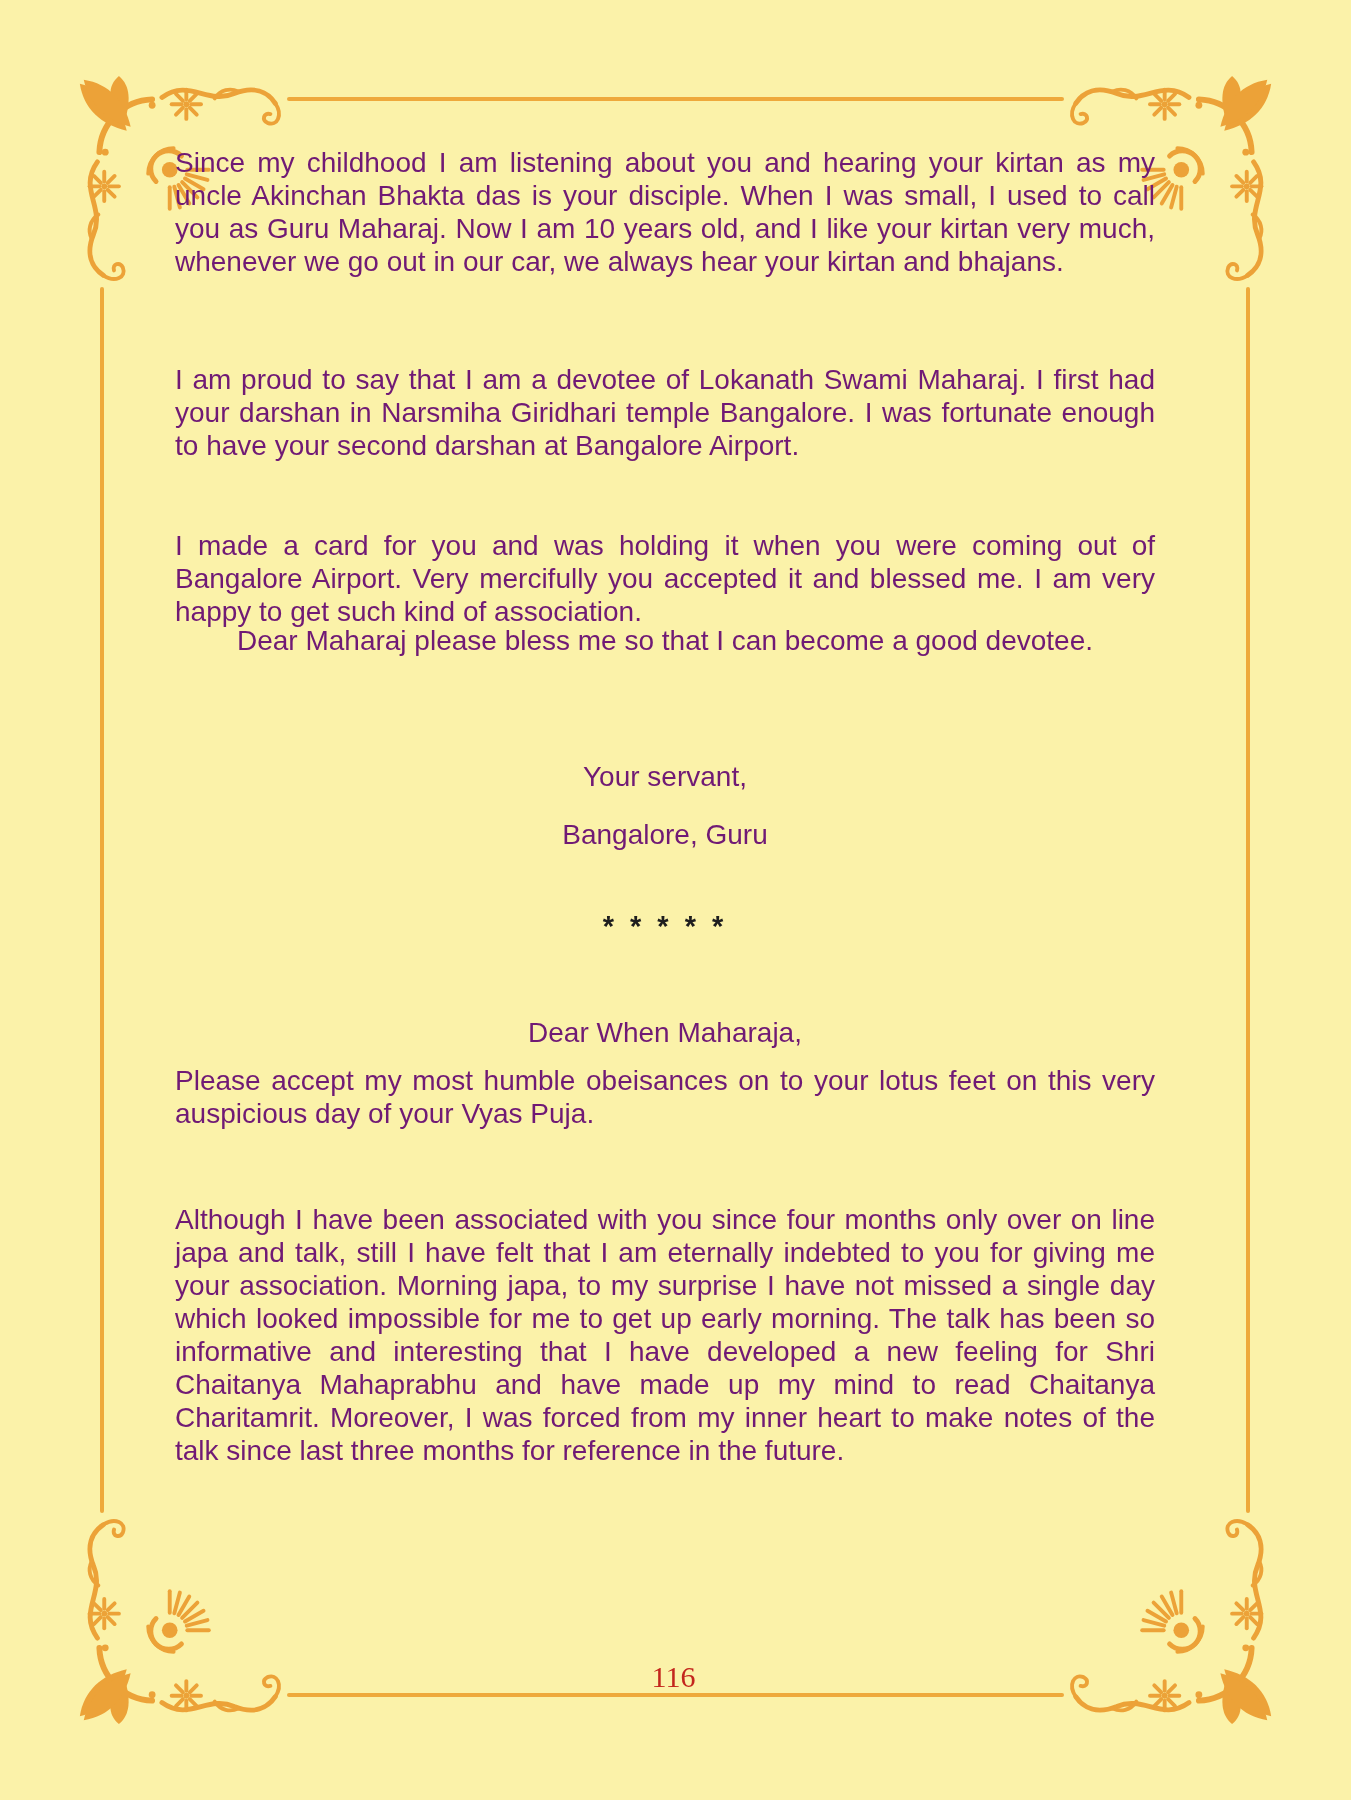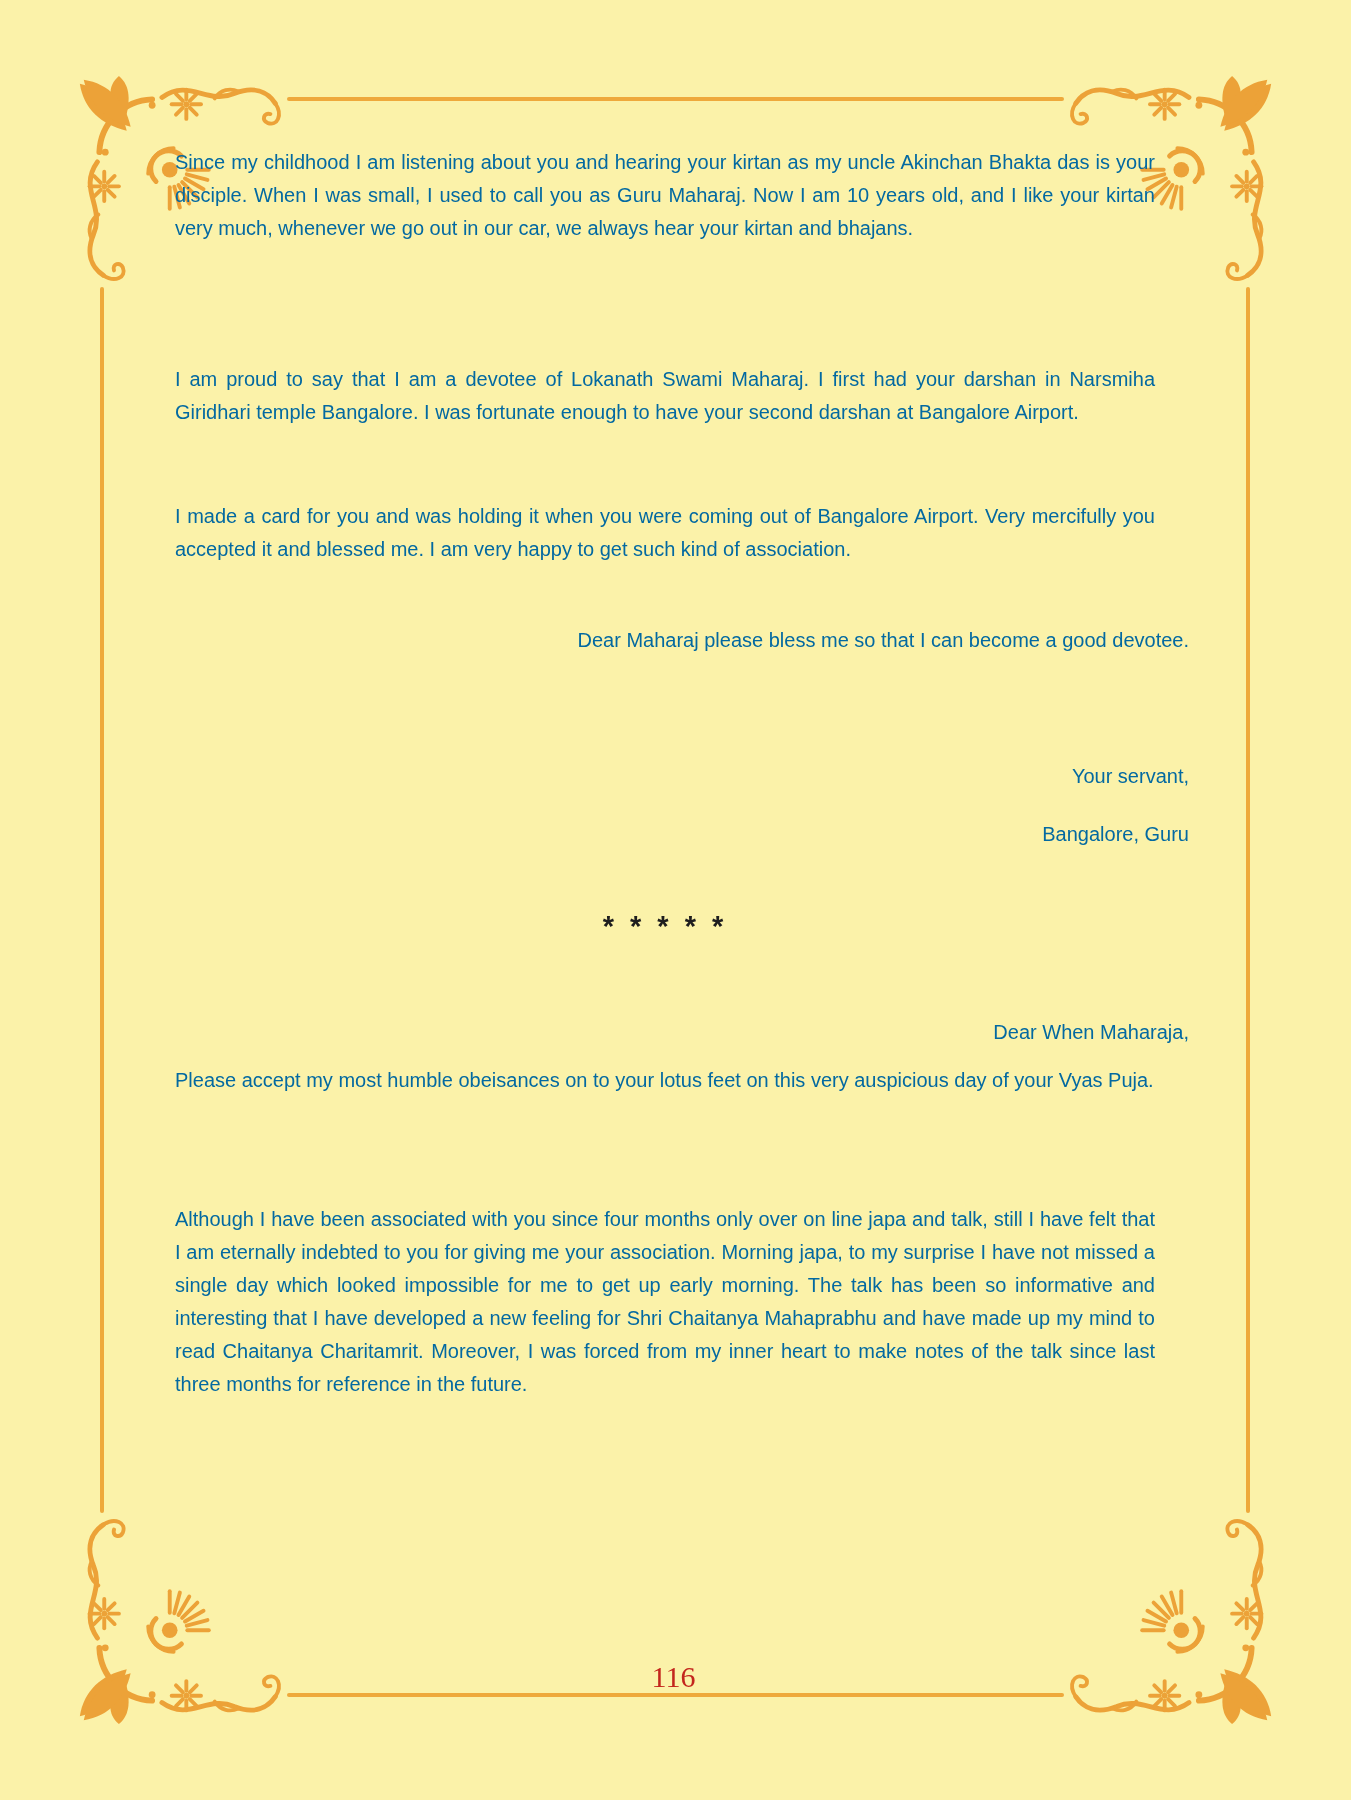--- a/index.html
+++ b/index.html
@@ -18,24 +18,24 @@
   .bline.left{left:100px;}
   .bline.right{left:1246px;}
   .corner{position:absolute;width:215px;height:215px;}
   .corner.tl{left:72px;top:72px;}
   .corner.tr{left:1064px;top:72px;transform:scaleX(-1);}
   .corner.bl{left:72px;top:1513px;transform:scaleY(-1);}
   .corner.br{left:1064px;top:1513px;transform:scale(-1,-1);}
   
   .para,.line{
     position:absolute;left:175px;width:980px;
-    color:#0369a1;font-size:20px;line-height:33px;
+    color:#701a75;font-size:28px;line-height:33px;
   }
   .para{text-align:justify;}
-  .line{text-align:right;margin-left:34px;}
+  .line{text-align:center;}
   .stars{
     position:absolute;left:175px;width:980px;text-align:center;
     color:#1E1E1E;font-size:29px;font-weight:bold;letter-spacing:4px;
   }
   .pageno{
     position:absolute;left:0;width:1347px;text-align:center;
     font-family:"Liberation Serif","DejaVu Serif",serif;
     font-size:30px;color:#C3261D;
   }
   .hidden-defs{position:absolute;width:0;height:0;overflow:hidden;}
@@ -104,21 +104,21 @@
     </svg>
   <svg class="corner bl">
       <use href="#corner-orn"></use>
     </svg>
   <svg class="corner br">
       <use href="#corner-orn"></use>
     </svg>
 
   <div class="para" style="top:146px">Since my childhood I am listening about you and hearing your kirtan as my uncle Akinchan Bhakta das is your disciple. When I was small, I used to call you as Guru Maharaj. Now I am 10 years old, and I like your kirtan very much, whenever we go out in our car, we always hear your kirtan and bhajans.</div>
   <div class="para" style="top:363px">I am proud to say that I am a devotee of Lokanath Swami Maharaj. I first had your darshan in Narsmiha Giridhari temple Bangalore. I was fortunate enough to have your second darshan at Bangalore Airport.</div>
-  <div class="para" style="top:500px">I made a card for you and was holding it when you were coming out of Bangalore Airport. Very mercifully you accepted it and blessed me. I am very happy to get such kind of association.</div>
+  <div class="para" style="top:529px">I made a card for you and was holding it when you were coming out of Bangalore Airport. Very mercifully you accepted it and blessed me. I am very happy to get such kind of association.</div>
   <div class="line" style="top:624px">Dear Maharaj please bless me so that I can become a good devotee.</div>
   <div class="line" style="top:760px">Your servant,</div>
   <div class="line" style="top:818px">Bangalore, Guru</div>
 
   <div class="stars" style="top:910px">* * * * *</div>
 
   <div class="line" style="top:1016px">Dear When Maharaja,</div>
   <div class="para" style="top:1064px">Please accept my most humble obeisances on to your lotus feet on this very auspicious day of your Vyas Puja.</div>
   <div class="para" style="top:1203px">Although I have been associated with you since four months only over on line japa and talk, still I have felt that I am eternally indebted to you for giving me your association. Morning japa, to my surprise I have not missed a single day which looked impossible for me to get up early morning. The talk has been so informative and interesting that I have developed a new feeling for Shri Chaitanya Mahaprabhu and have made up my mind to read Chaitanya Charitamrit. Moreover, I was forced from my inner heart to make notes of the talk since last three months for reference in the future.</div>
 

